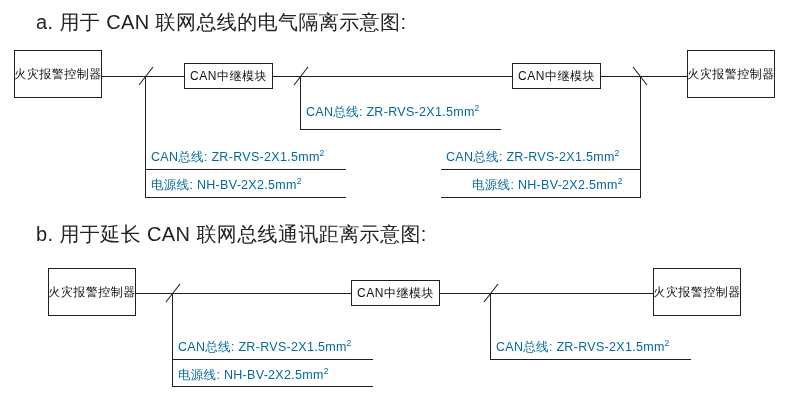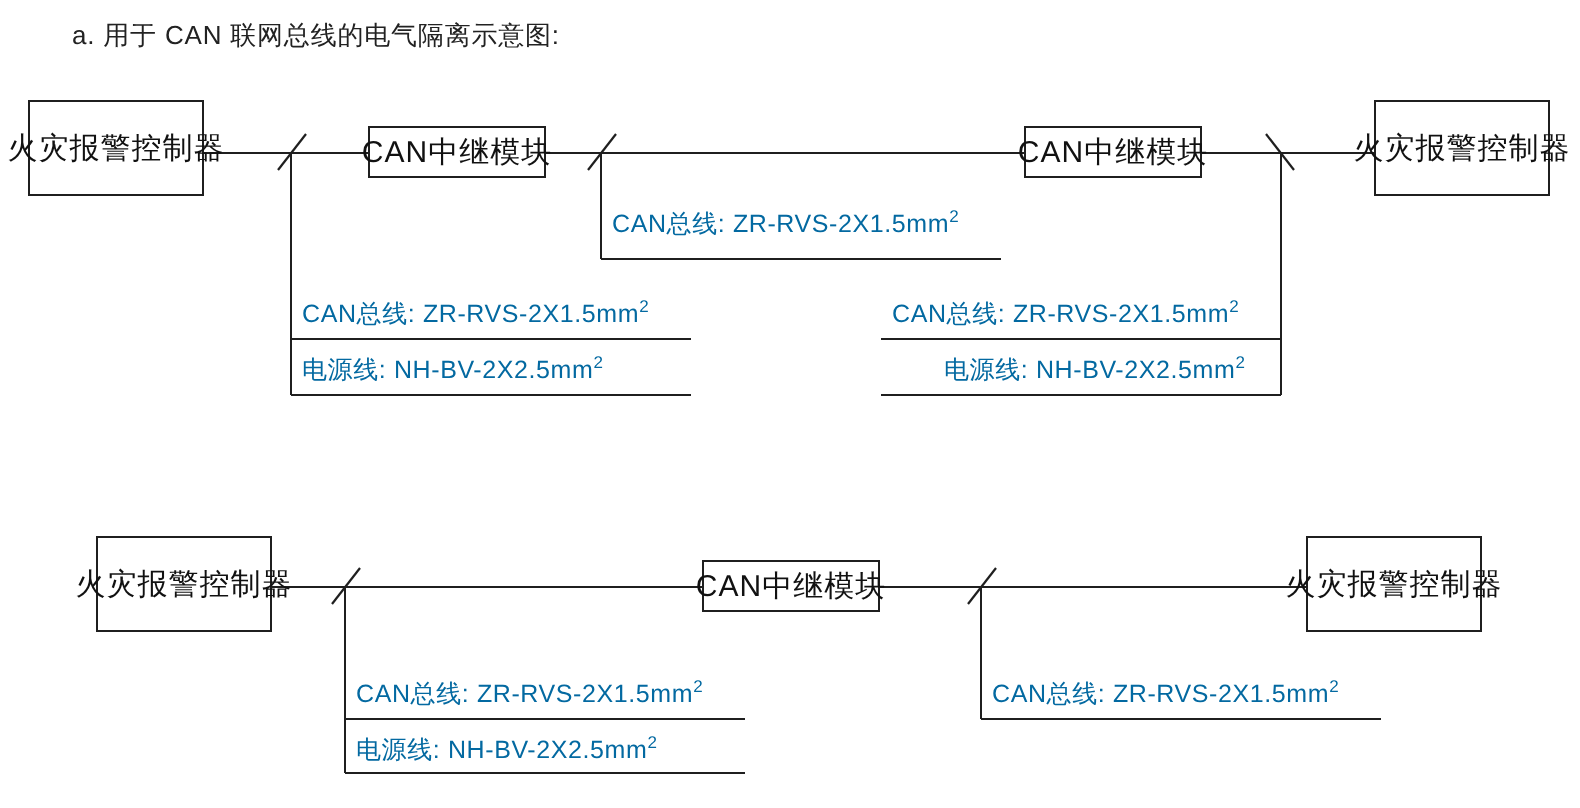--- a/index.html
+++ b/index.html
@@ -15,21 +15,21 @@
     position: relative;
     overflow: hidden;
   }
   .page {
     position: relative;
     width: 790px;
     height: 404px;
   }
   .caption {
     position: absolute;
-    font-size: 13px;
+    font-size: 20px;
     color: #222;
     letter-spacing: 0.4px;
     white-space: nowrap;
   }
   #caption-a { left: 36px; top: 9px; }
   #caption-b { left: 36px; top: 221px; }
 
   svg.wires {
     position: absolute;
     left: 0;
@@ -51,21 +51,21 @@
     fill: #ffffff;
     stroke: #1f1f1f;
     stroke-width: 1;
   }
 
   .boxlabel {
     position: absolute;
     display: flex;
     align-items: center;
     justify-content: center;
-    font-size: 15px;
+    font-size: 12px;
     letter-spacing: 0.5px;
     color: #111;
     white-space: nowrap;
     pointer-events: none;
   }
   .wirelabel {
     position: absolute;
     font-size: 12.5px;
     letter-spacing: 0.3px;
     color: #0369a1;
@@ -78,20 +78,21 @@
     line-height: 0;
   }
 </style>
 </head>
 <body>
 
 <div class="page">
 
   <div class="caption" id="caption-a">a. 用于 CAN 联网总线的电气隔离示意图:</div>
 
+  <div class="caption" id="caption-b">b. 用于延长 CAN 联网总线通讯距离示意图:</div>
 
   <svg class="wires" viewBox="0 0 790 404">
 
     <rect class="box" x="14.5" y="50.5" width="87" height="47"></rect>
     <rect class="box" x="184.5" y="63.5" width="88" height="25"></rect>
     <rect class="box" x="512.5" y="63.5" width="88" height="25"></rect>
     <rect class="box" x="687.5" y="50.5" width="87" height="47"></rect>
 
     <line x1="101.5" y1="76.5" x2="184.5" y2="76.5"></line>
     <line x1="272.5" y1="76.5" x2="512.5" y2="76.5"></line>

